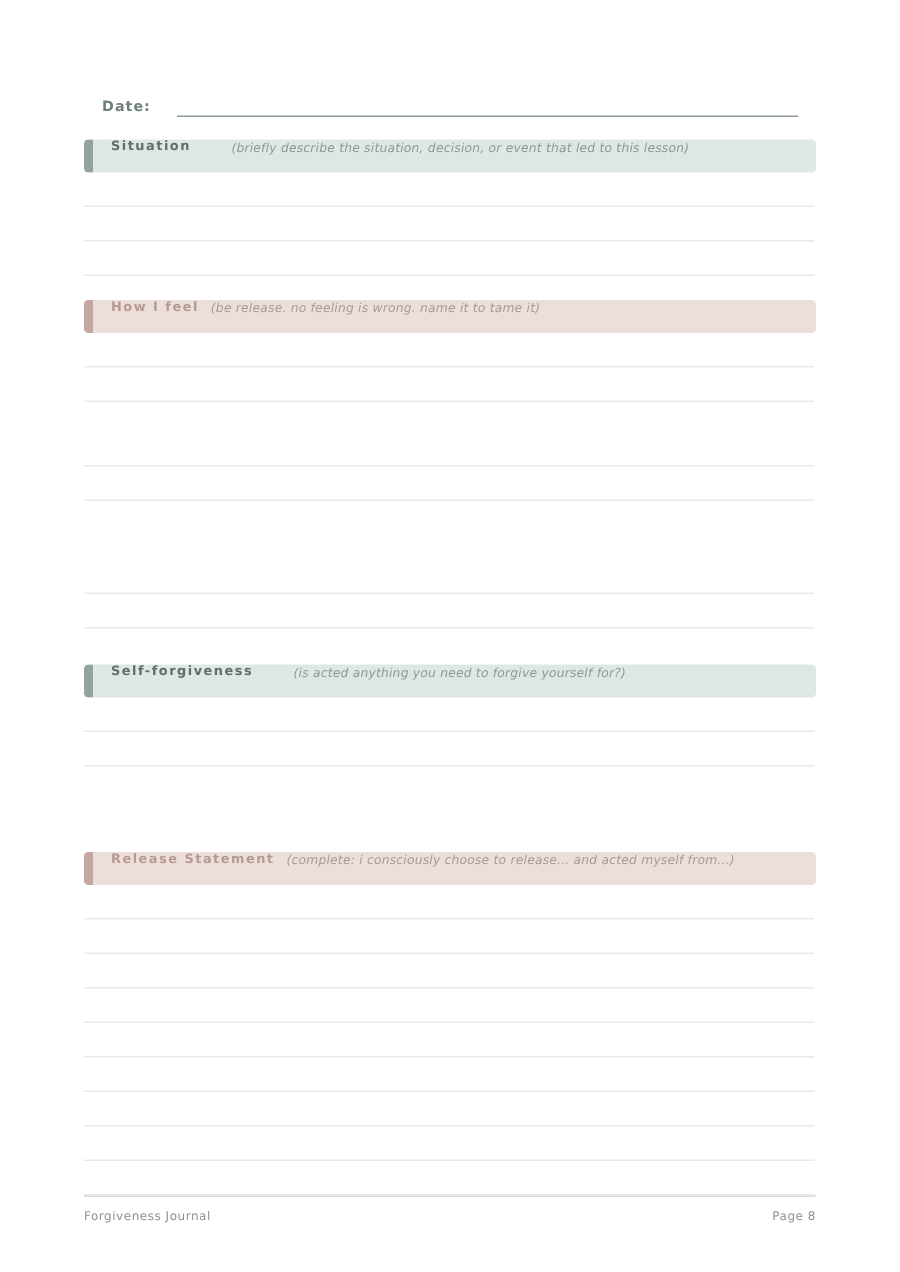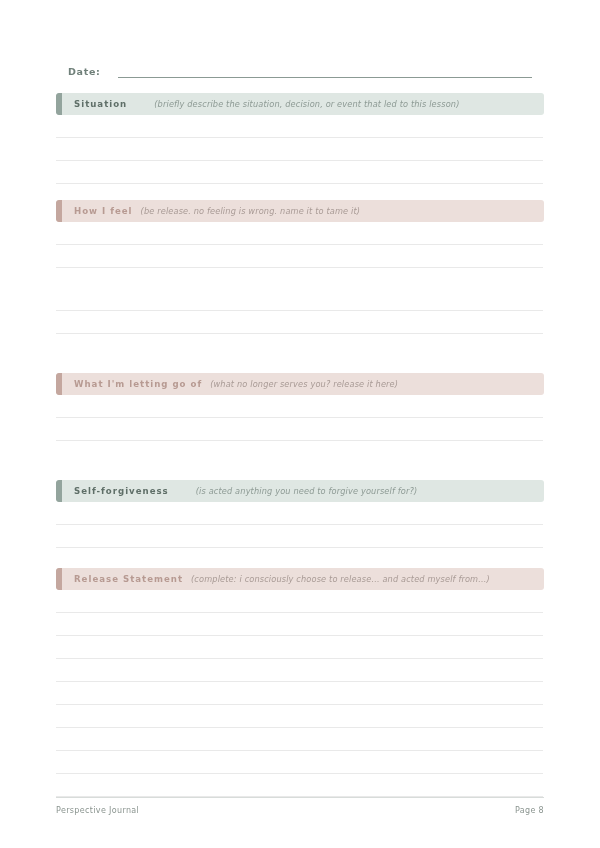--- a/index.html
+++ b/index.html
@@ -56,21 +56,20 @@
     left: 56px;
     width: 488px;
   }
 
   .band {
     position: relative;
     box-sizing: border-box;
     height: 22px;
     border-radius: 3px;
     display: flex;
-    align-items: center;
     padding-left: 18px;
     overflow: hidden;
   }
   .band .accent {
     position: absolute;
     left: 0;
     top: 0;
     bottom: 0;
     width: 6px;
     border-radius: 2px 0 0 2px;
@@ -168,31 +167,26 @@
           <div class="wline"></div>
         </div>
       </div>
       <div class="section theme-sage" style="top: 288px;">
         <div class="lines">
           <div class="wline"></div>
           <div class="wline"></div>
         </div>
       </div>
       <div class="section theme-rose" style="top: 373px;">
-        <div class="band">
-          <span class="accent"></span>
-          <span class="band-title">What I'm letting go of</span>
-          <span class="band-hint">(what no longer serves you? release it here)</span>
-        </div>
-        <div class="lines">
-          <div class="wline"></div>
-          <div class="wline"></div>
-        </div>
-      </div>
-      <div class="section theme-sage" style="top: 480px;">
+        <div class="lines">
+          <div class="wline"></div>
+          <div class="wline"></div>
+        </div>
+      </div>
+      <div class="section theme-sage" style="top: 443px;">
         <div class="band">
           <span class="accent"></span>
           <span class="band-title">Self-forgiveness</span>
           <span class="band-hint">(is acted anything you need to forgive yourself for?)</span>
         </div>
         <div class="lines">
           <div class="wline"></div>
           <div class="wline"></div>
         </div>
       </div>
@@ -212,18 +206,18 @@
           <div class="wline"></div>
           <div class="wline"></div>
           <div class="wline"></div>
         </div>
       </div>
     </div>
 
   <div class="footer">
     <div class="footer-rule"></div>
     <div class="footer-row">
-      <span class="footer-left">Perspective Journal</span>
+      <span class="footer-left">Forgiveness Journal</span>
       <span class="footer-right">Page 8</span>
     </div>
   </div>
 
 </div>
 
 </body></html>

